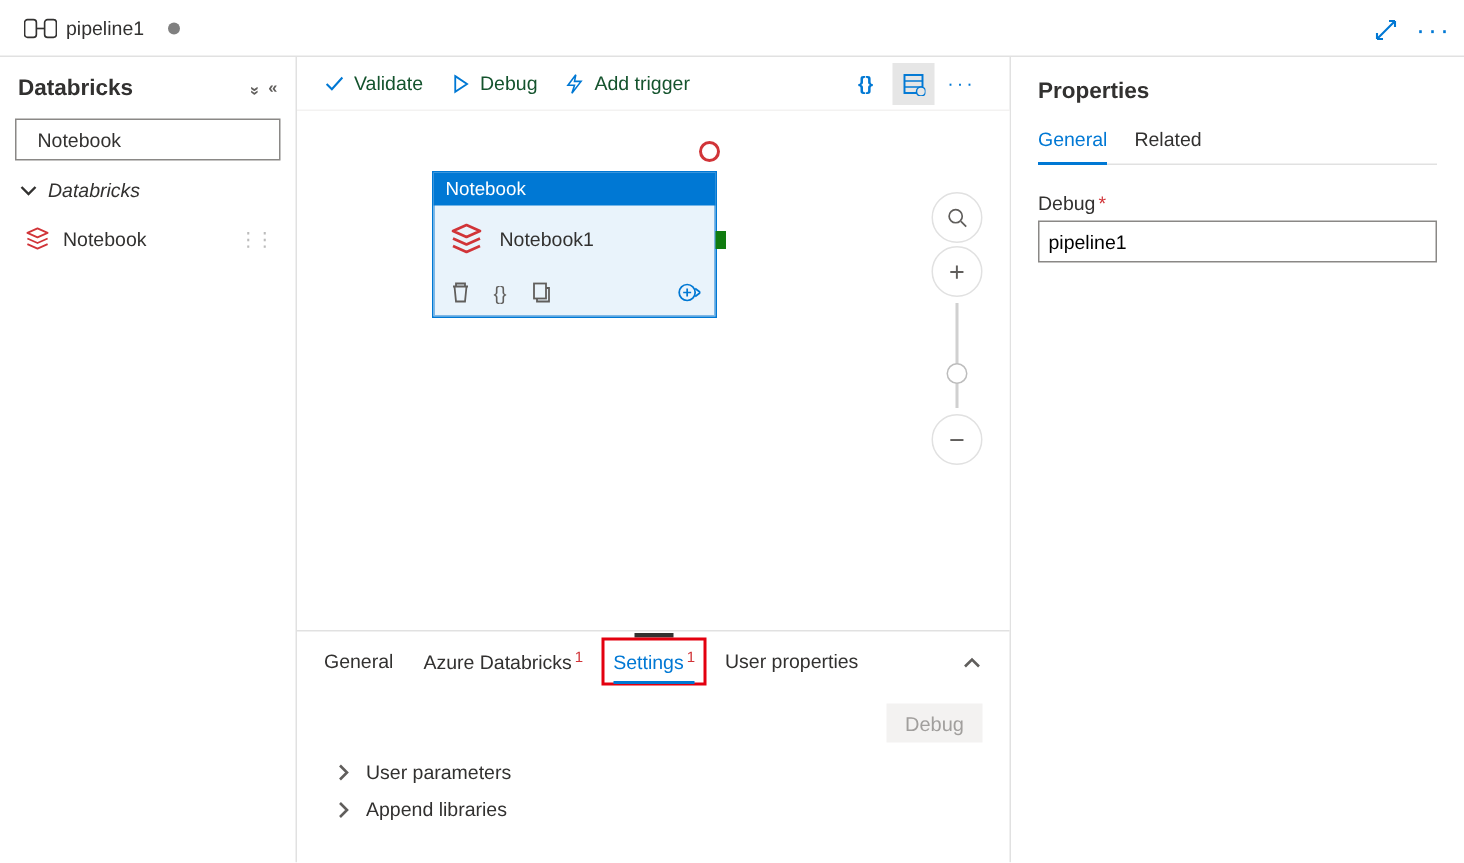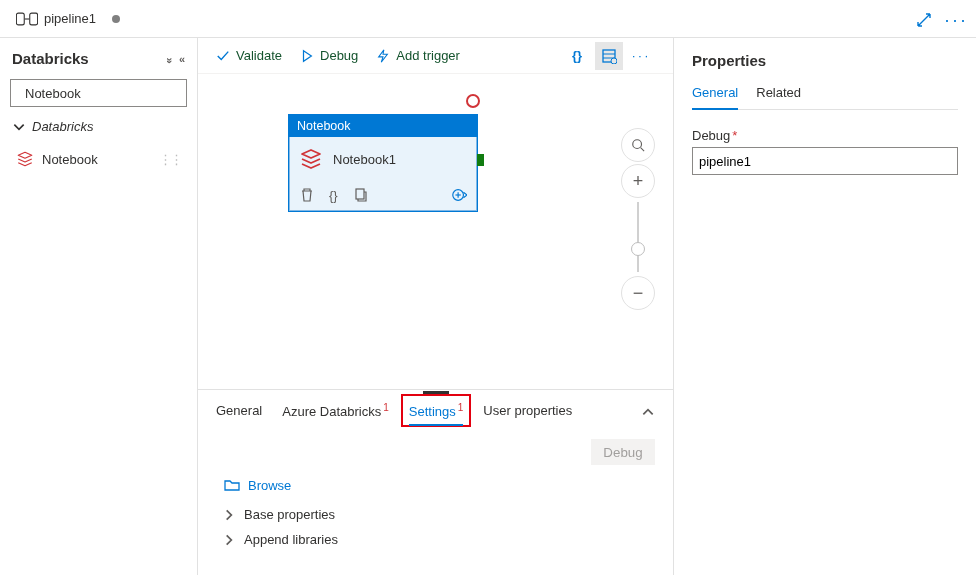--- a/index.html
+++ b/index.html
@@ -231,31 +231,25 @@
           <div class="btab-collapse">
             <svg class="icon14" viewBox="0 0 12 12">
                 <path d="M2 8 L6 4 L10 8" fill="none" stroke="#605e5c" stroke-width="1.5"></path>
               </svg>
           </div>
         </div>
         <div class="bottom-body">
           <div class="form-row np-row">
             <button class="open-btn">Debug</button>
           </div>
-          <div class="link-row">
-            <svg class="icon16" viewBox="0 0 16 16">
-                <path d="M1 4 L6 4 L8 6 L15 6 L15 13 L1 13 Z" fill="none" stroke="#0078d4" stroke-width="1.3"></path>
-              </svg>
-            <span>Browse</span>
-          </div>
           <div class="exp-row">
             <svg class="icon14" viewBox="0 0 12 12">
                 <path d="M4 2 L8 6 L4 10" fill="none" stroke="#605e5c" stroke-width="1.5"></path>
               </svg>
-            <span>Base properties</span>
+            <span>User parameters</span>
           </div>
           <div class="exp-row">
             <svg class="icon14" viewBox="0 0 12 12">
                 <path d="M4 2 L8 6 L4 10" fill="none" stroke="#605e5c" stroke-width="1.5"></path>
               </svg>
             <span>Append libraries</span>
           </div>
         </div>
       </div>
     </div>

